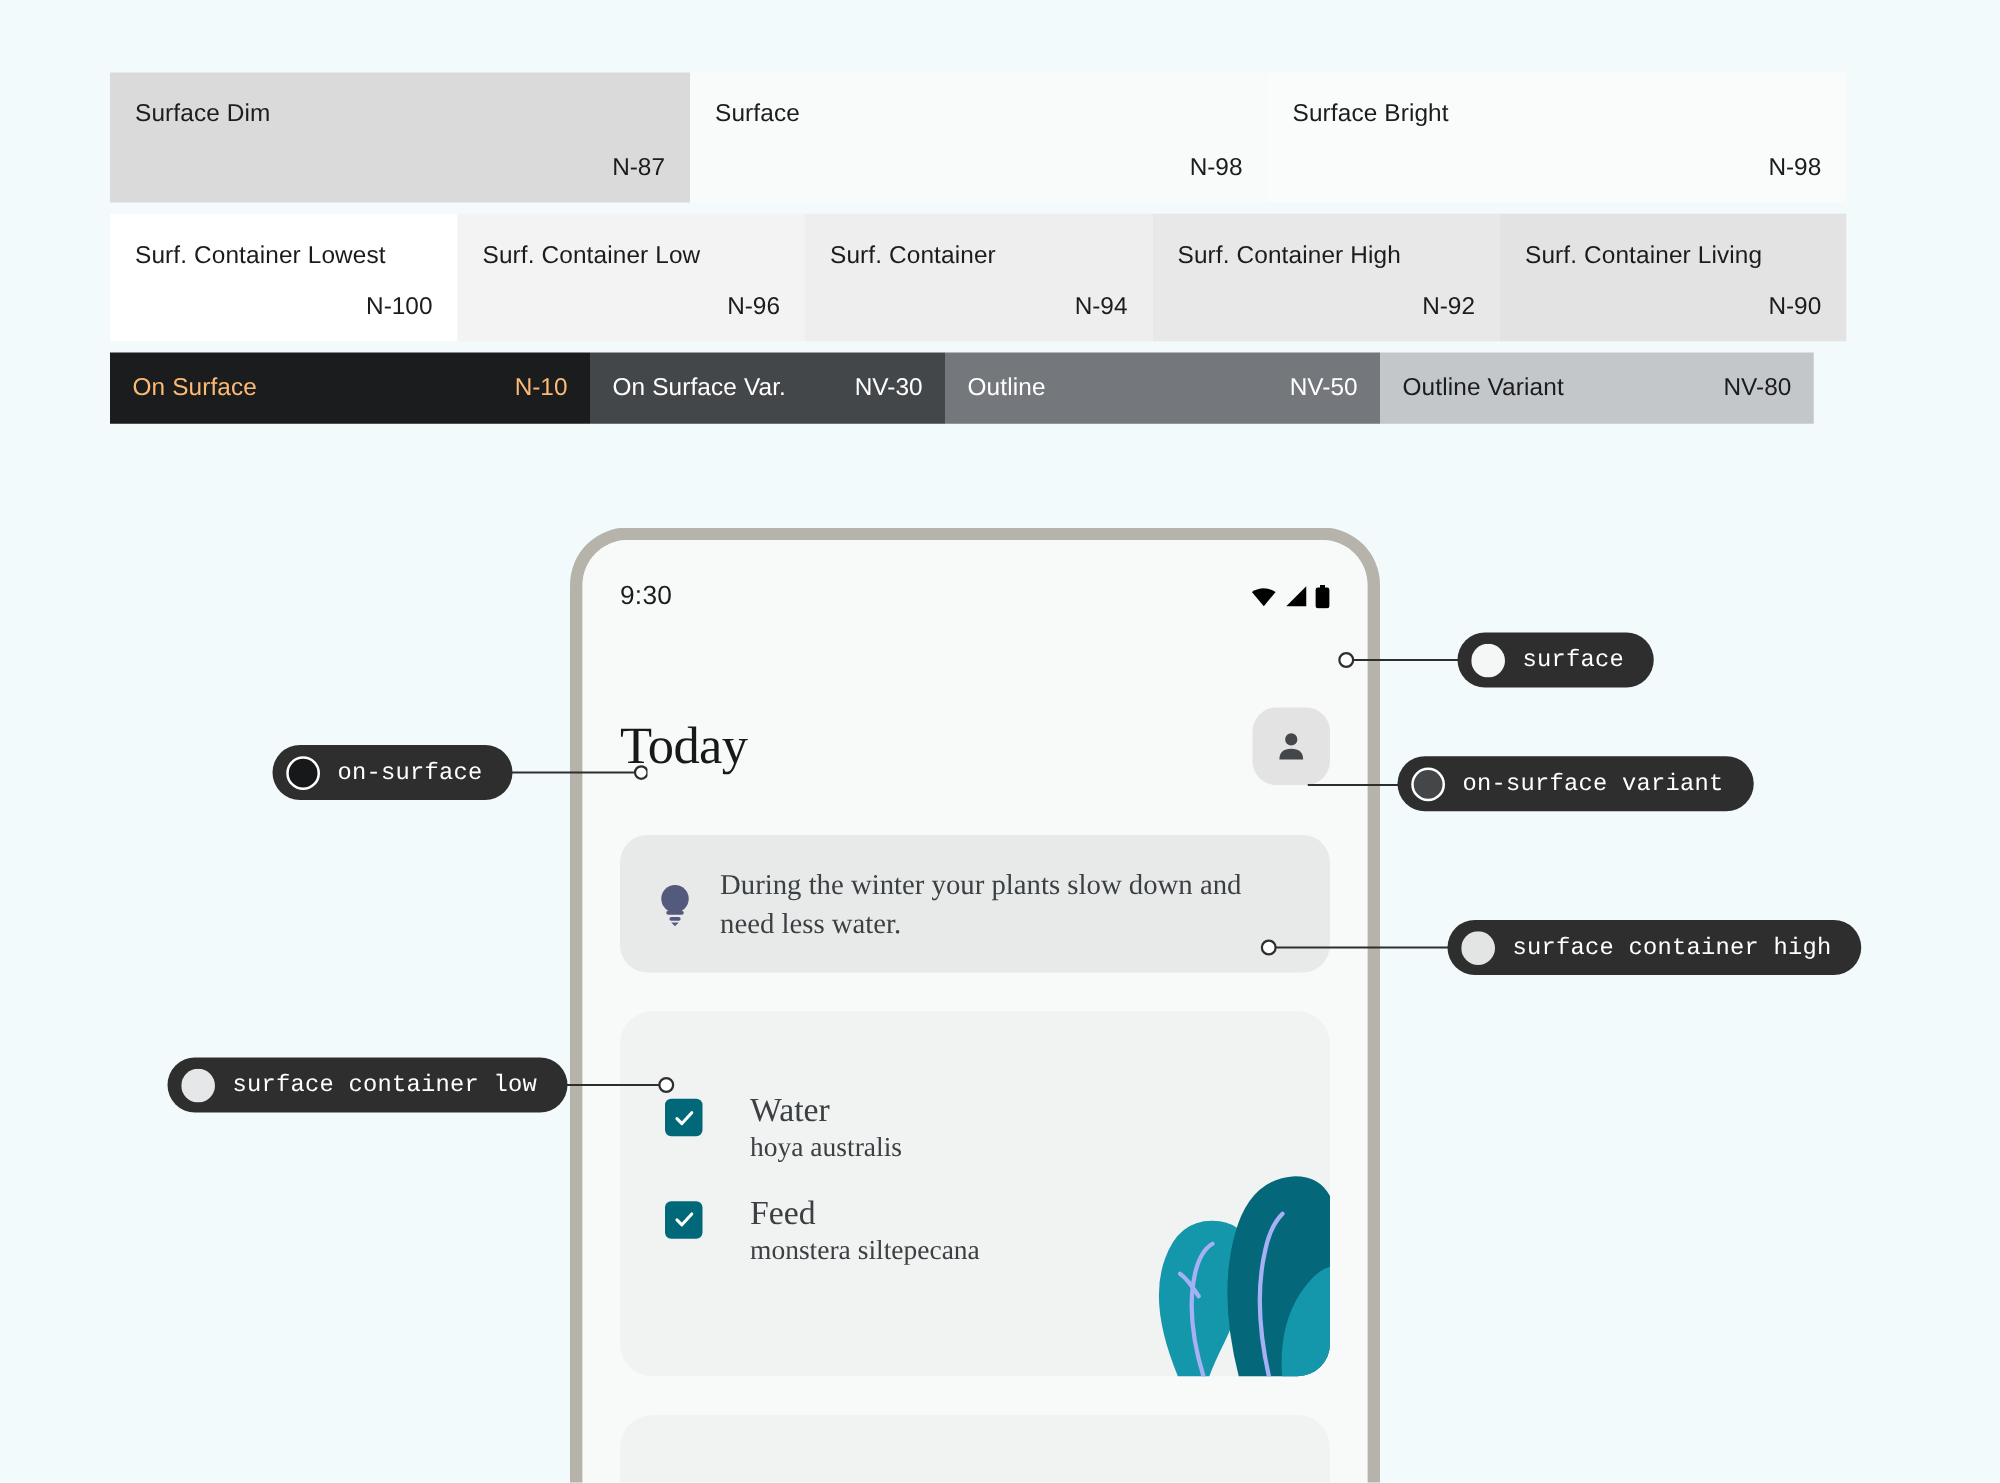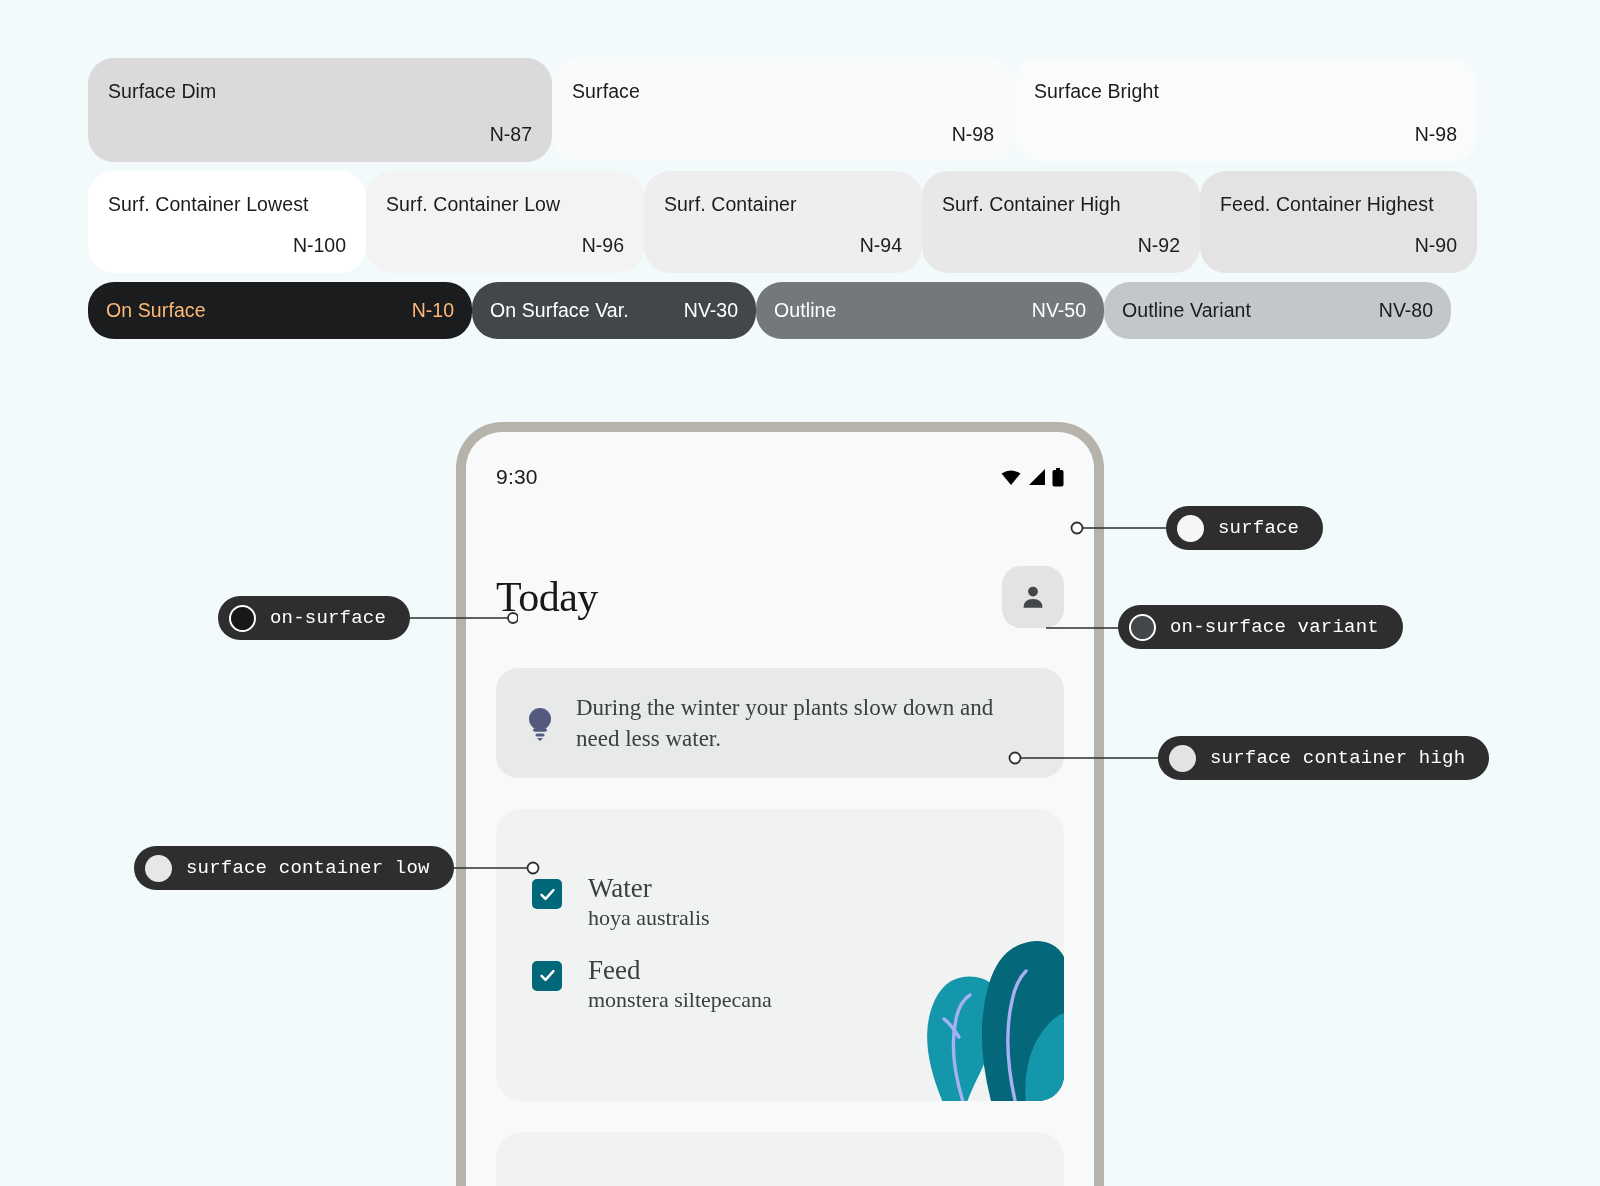--- a/index.html
+++ b/index.html
@@ -22,21 +22,20 @@
   }
   .swatch-row { display: flex; width: 100%; }
   .swatch-row.row1 { height: 104px; }
   .swatch-row.row2 { height: 102px; margin-top: 9px; }
   .swatch-row.row3 { height: 57px; margin-top: 9px; }
 
   .swatch {
     position: relative;
     padding: 22px 20px 0 20px;
     overflow: hidden;
-    border-radius: 26px;
   }
   .swatch .sw-name {
     font-size: 19.5px;
     line-height: 1.2;
     letter-spacing: .1px;
   }
   .swatch .sw-token {
     position: absolute;
     right: 20px;
     bottom: 16px;
@@ -131,21 +130,21 @@
   }
   .room-title {
     font-family: "Liberation Serif", "DejaVu Serif", serif;
     font-size: 42px;
     line-height: 1;
     color: #3b4043;
     position: relative;
     z-index: 2;
   }
   .task-list { margin-top: 30px; position: relative; z-index: 2; }
-  .task-row { display: flex; align-items: flex-start; gap: 26px; margin-bottom: 22px; }
+  .task-row { display: flex; align-items: flex-start; gap: 38px; margin-bottom: 22px; }
   .task-row:last-child { margin-bottom: 0; }
   .task-check {
     width: 30px; height: 30px;
     border-radius: 5px;
     background: #006878;
     display: flex; align-items: center; justify-content: center;
     flex: none;
     margin-top: 6px;
   }
   .task-name {
@@ -238,21 +237,21 @@
     </div>
     <div class="swatch" style="width:278px;background:#eeeeee;color:#1b1c1e">
       <div class="sw-name">Surf. Container</div>
       <div class="sw-token">N-94</div>
     </div>
     <div class="swatch" style="width:278px;background:#e8e8e9;color:#1b1c1e">
       <div class="sw-name">Surf. Container High</div>
       <div class="sw-token">N-92</div>
     </div>
     <div class="swatch" style="width:277px;background:#e3e3e4;color:#1b1c1e">
-      <div class="sw-name">Feed. Container Highest</div>
+      <div class="sw-name">Surf. Container Living</div>
       <div class="sw-token">N-90</div>
     </div>
   </div>
 
   <div class="swatch-row row3">
     <div class="swatch" style="width:384px;background:#1b1c1e;color:#fdba74">
       <div class="sw-name">On Surface</div>
       <div class="sw-token">N-10</div>
     </div>
     <div class="swatch" style="width:284px;background:#44474a;color:#ffffff">

